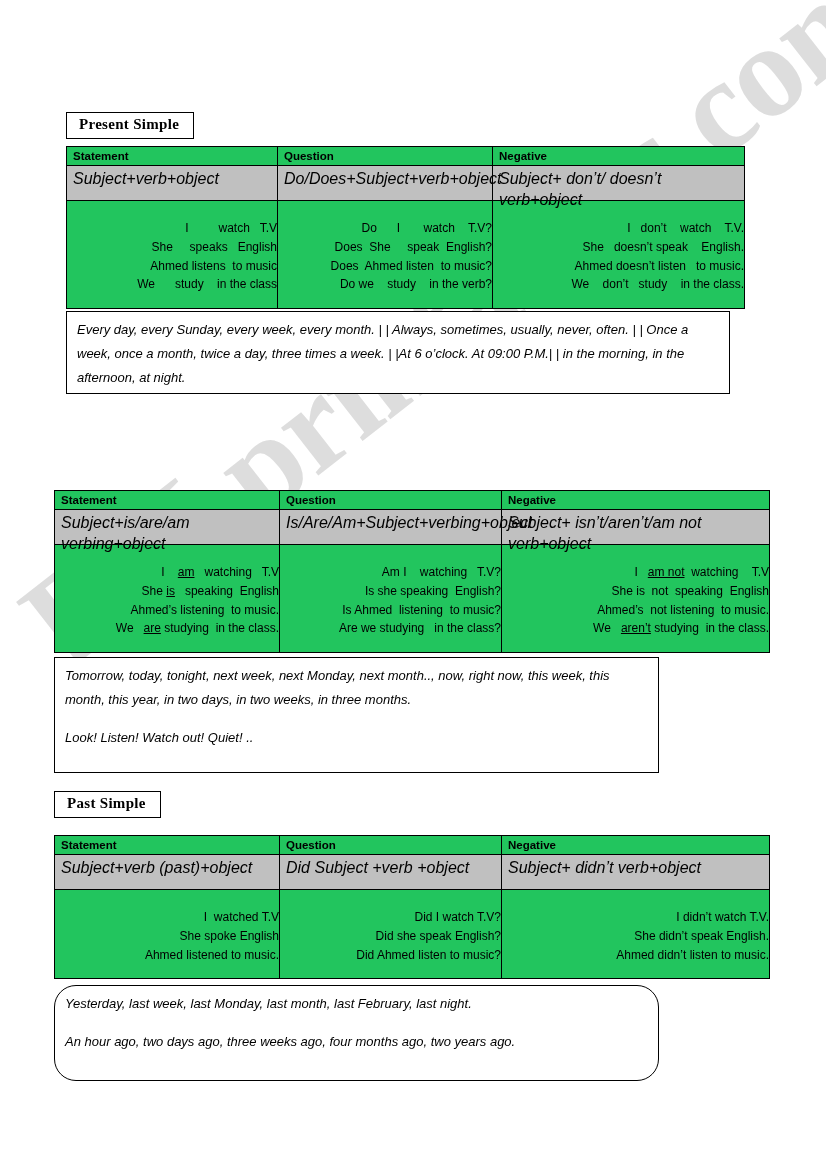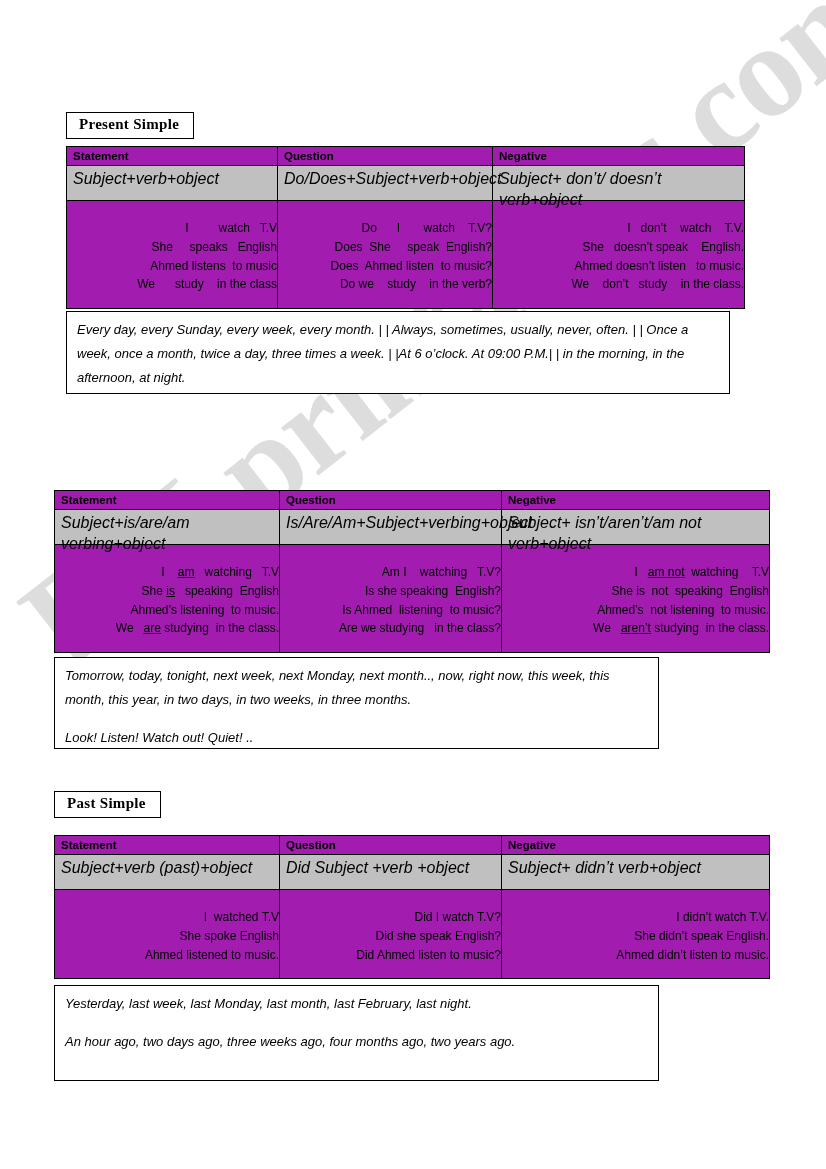--- a/index.html
+++ b/index.html
@@ -64,21 +64,21 @@
     color: #000;
     background: #fff;
     line-height: 1.05;
     letter-spacing: 0.3px;
   }
 
   
   .tense-table {
     border-collapse: collapse;
     table-layout: fixed;
-    background: #a21caf;
+    background: #22c55e;
   }
   .tense-table td {
     border: 1.4px solid #000;
     vertical-align: top;
     padding: 0;
   }
   .th-cell {
     font-size: 11.5px;
     font-weight: 700;
     padding: 2px 0 2px 6px;
@@ -224,21 +224,21 @@
               <div class="examples-cell"><span class="line">Am I    watching   T.V?</span><span class="line">Is she speaking  English?</span><span class="line">Is Ahmed  listening  to music?</span><span class="line">Are we studying   in the class?</span></div>
             </td>
         <td>
               <div class="examples-cell"><span class="line">I   <u>am not</u>  watching    T.V</span><span class="line">She is  not  speaking  English</span><span class="line">Ahmed’s  not listening  to music.</span><span class="line">We   <u>aren’t</u> studying  in the class.</span></div>
             </td>
       </tr>
     </tbody>
       </table>
   </div>
 
-  <div class="section time-box" style="left:54px; top:657px; width:605px; height:92px;">
+  <div class="section time-box" style="left:54px; top:657px; width:605px; height:116px;">
       <p>Tomorrow, today, tonight, next week, next Monday, next month.., now, right now, this week, this month, this year, in two days, in two weeks, in three months.</p>
       <p>Look! Listen! Watch out! Quiet! ..</p>
     </div>
 
   <div class="section" style="left:54px; top:791px;">
     <div class="tense-title">Past Simple</div>
   </div>
 
   <div class="section" style="left:54px; top:835px;">
     <table class="tense-table" style="width:715px;">
@@ -278,18 +278,18 @@
               <div class="examples-cell"><span class="line">Did I watch T.V?</span><span class="line">Did she speak English?</span><span class="line">Did Ahmed listen to music?</span></div>
             </td>
         <td>
               <div class="examples-cell"><span class="line">I didn’t watch T.V.</span><span class="line">She didn’t speak English.</span><span class="line">Ahmed didn’t listen to music.</span></div>
             </td>
       </tr>
     </tbody>
       </table>
   </div>
 
-  <div class="section time-box" style="left:54px; top:985px; width:605px; height:96px;">
+  <div class="section time-box" style="left:54px; top:985px; width:605px; height:96px;border-radius:22px;">
       <p>Yesterday, last week, last Monday, last month, last February, last night.</p>
       <p>An hour ago, two days ago, three weeks ago, four months ago, two years ago.</p>
     </div>
 
 </div>
 
 </body></html>

